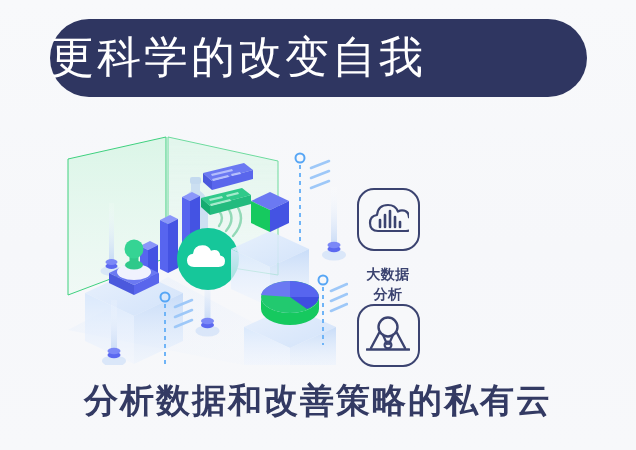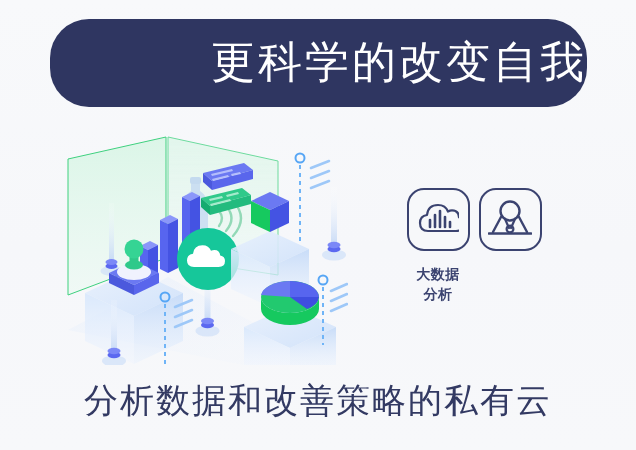--- a/index.html
+++ b/index.html
@@ -21,26 +21,26 @@
     height: 450px;
     background: linear-gradient(180deg, #f8f9fb 0%, #f6f7fa 55%, #f7f8fa 100%);
   }
 
   
   .header-pill {
     position: absolute;
     left: 50px;
     top: 19px;
     width: 537px;
-    height: 88px;
+    height: 78px;
     border-radius: 39px;
     background: #2f3661;
     display: flex;
     align-items: center;
-    justify-content: flex-end;
+    justify-content: flex-start;
     box-sizing: border-box;
   }
   .header-title {
     color: #ffffff;
     font-size: 44px;
     letter-spacing: 3px;
     font-weight: 500;
     line-height: 1;
     white-space: nowrap;
     padding-bottom: 3px;
@@ -57,22 +57,23 @@
   .illo svg { display: block; }
 
   
   .features {
     position: absolute;
     left: 352px;
     top: 188px;
     width: 244px;
     height: 145px;
     display: flex;
-    justify-content: center;
+    justify-content: space-between;
     align-items: flex-start;
+    flex-direction: column;
   }
   .feature {
     width: 72px;
     display: flex;
     flex-direction: column;
     align-items: center;
   }
   .feature-icon-box {
     width: 63px;
     height: 63px;
@@ -98,21 +99,21 @@
 
   
   .tagline {
     position: absolute;
     left: 0;
     right: 0;
     top: 382px;
     text-align: center;
     color: #333a63;
     font-size: 34px;
-    font-weight: 400;
+    font-weight: 700;
     letter-spacing: 2px;
     line-height: 1.1;
     white-space: nowrap;
   }
 </style>
 </head>
 <body>
 
 <div class="stage">
 

